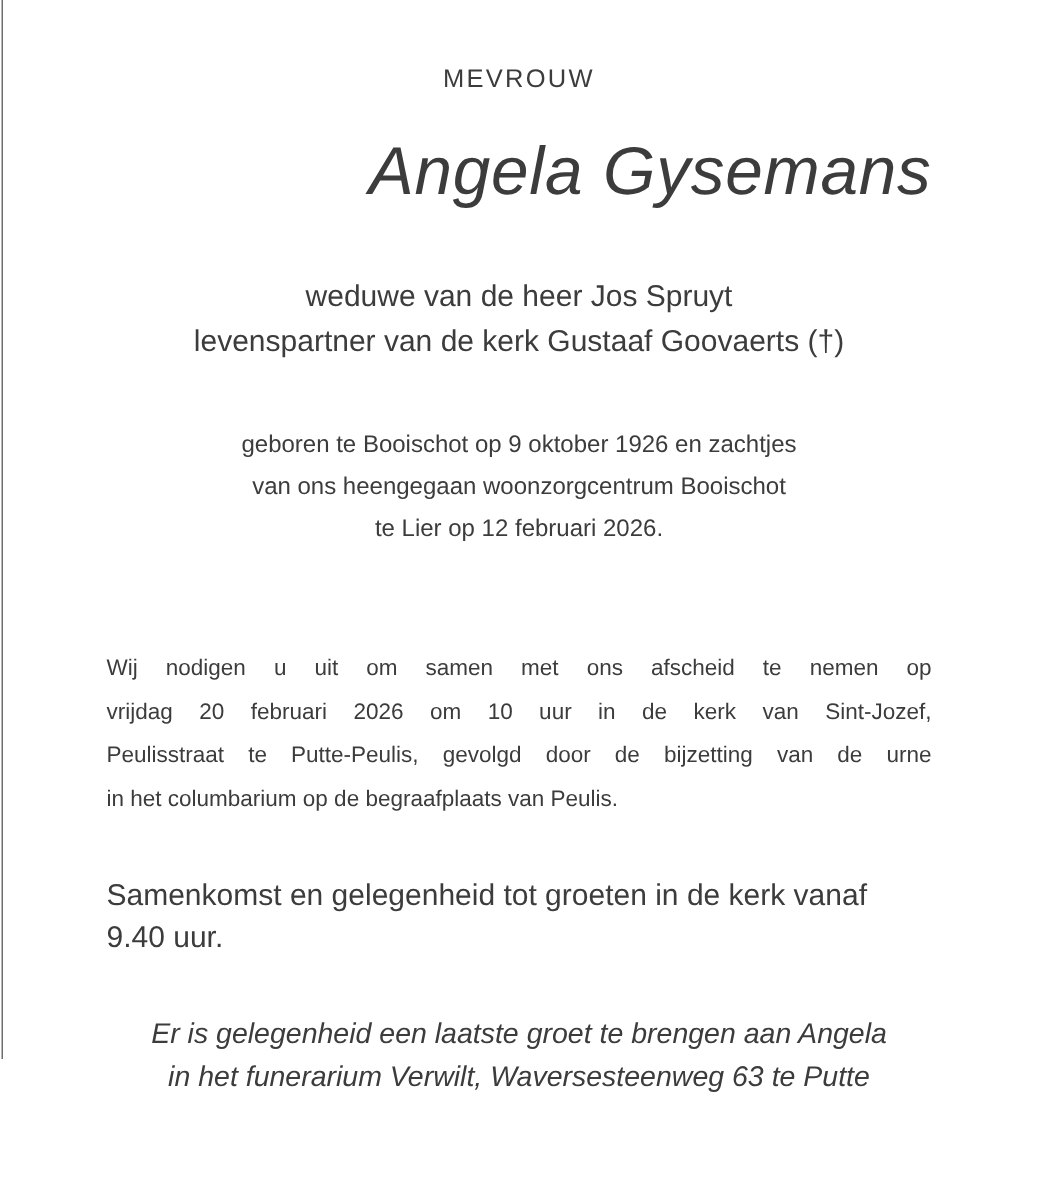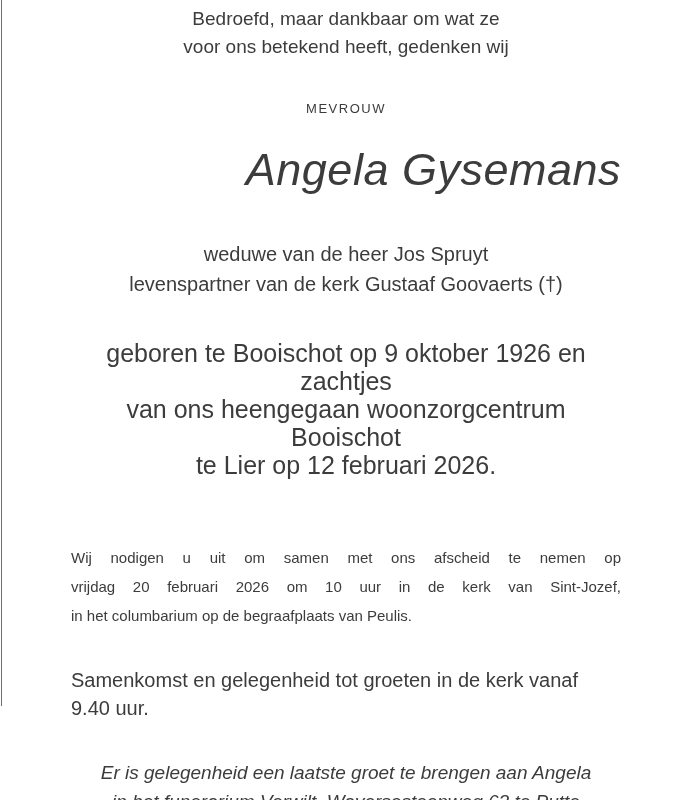--- a/index.html
+++ b/index.html
@@ -28,21 +28,21 @@
     padding: 5px 79px 0 71px;
   }
   .intro {
     margin: 0;
     font-size: 19px;
     line-height: 28px;
     text-align: center;
   }
   .honorific {
     margin: 38px 0 0;
-    font-size: 13px;
+    font-size: 17px;
     line-height: 20px;
     letter-spacing: 1.5px;
     text-align: center;
   }
   .name {
     margin: 22px 0 0;
     font-size: 45px;
     line-height: 58px;
     font-style: italic;
     font-weight: 400;
@@ -50,21 +50,21 @@
     text-align: right;
   }
   .relations {
     margin: 40px 0 0;
     font-size: 20px;
     line-height: 30px;
     text-align: center;
   }
   .life {
     margin: 40px 0 0;
-    font-size: 25px;
+    font-size: 16px;
     line-height: 28px;
     text-align: center;
   }
   .invitation {
     margin: 64px 0 0;
     font-size: 15px;
     line-height: 29px;
   }
   .jline {
     text-align: justify;
@@ -88,43 +88,40 @@
     text-align: center;
   }
 </style>
 </head>
 <body>
 
 <div class="scan-edge"></div>
 
 <main class="card">
 
-  <p class="intro">
-    <span>Bedroefd, maar dankbaar om wat ze</span><br>
-    <span>voor ons betekend heeft, gedenken wij</span>
-  </p>
 
   <p class="honorific">MEVROUW</p>
 
   <h1 class="name">Angela Gysemans</h1>
 
   <p class="relations">
     <span>weduwe van de heer Jos Spruyt</span><br>
     <span>levenspartner van de kerk Gustaaf Goovaerts (†)</span>
   </p>
 
   <p class="life">
     <span>geboren te Booischot op 9 oktober 1926 en zachtjes</span><br>
     <span>van ons heengegaan woonzorgcentrum Booischot</span><br>
     <span>te Lier op 12 februari 2026.</span>
   </p>
 
   <div class="invitation">
     <div class="jline">Wij nodigen u uit om samen met ons afscheid te nemen op</div>
     <div class="jline">vrijdag 20 februari 2026 om 10 uur in de kerk van Sint-Jozef,</div>
+    <div class="jline">Peulisstraat te Putte-Peulis, gevolgd door de bijzetting van de urne</div>
     <div class="jline jline-last">in het columbarium op de begraafplaats van Peulis.</div>
   </div>
 
   <p class="gathering">Samenkomst en gelegenheid tot groeten in de kerk vanaf 9.40 uur.</p>
 
   <p class="visitation">
     <span>Er is gelegenheid een laatste groet te brengen aan Angela</span><br>
     <span>in het funerarium Verwilt, Waversesteenweg 63 te Putte</span><br>
     
   </p>

